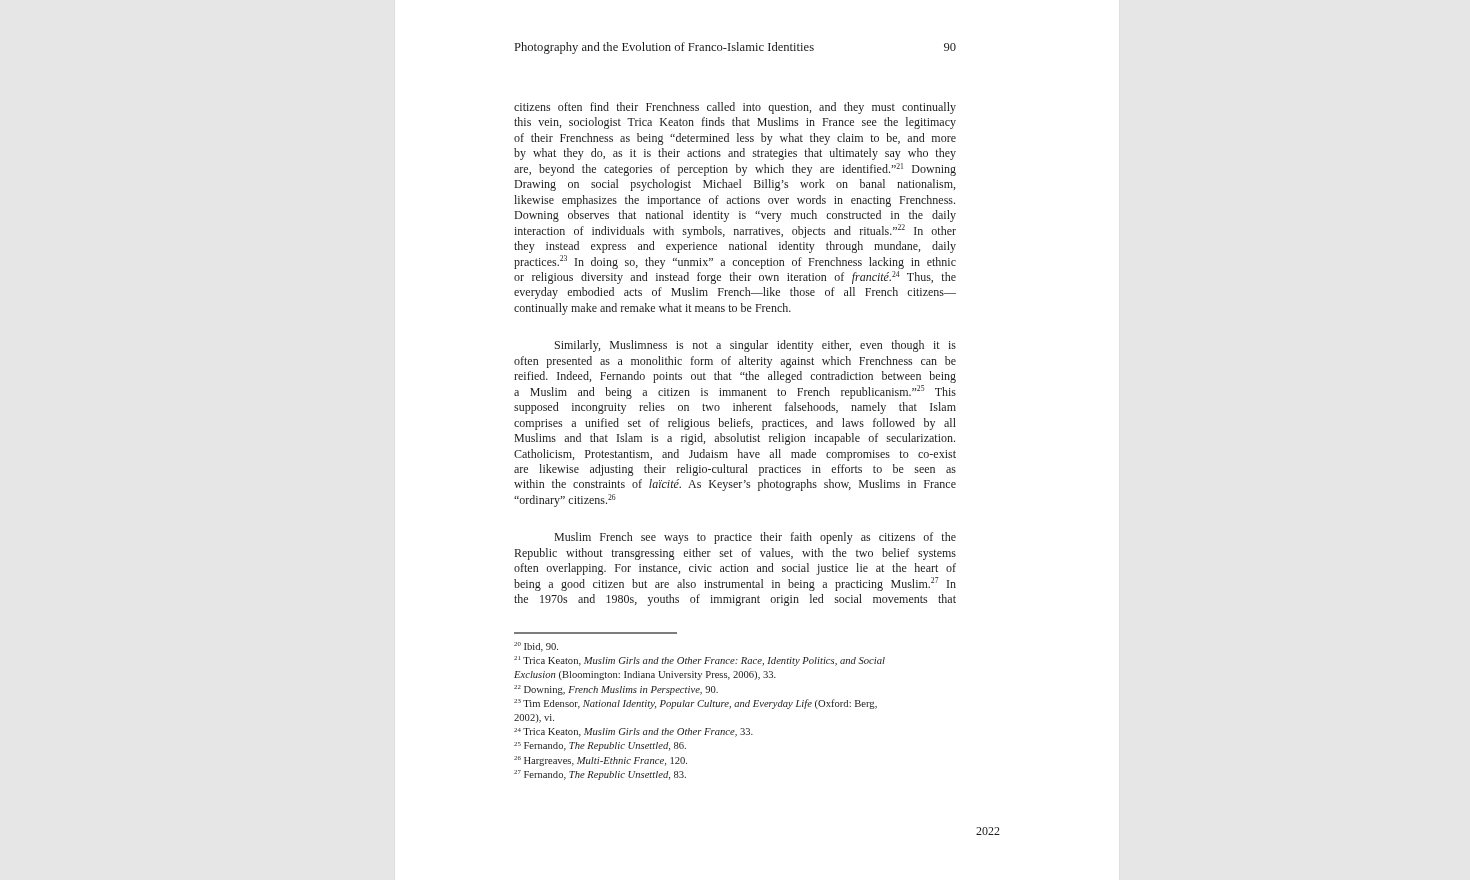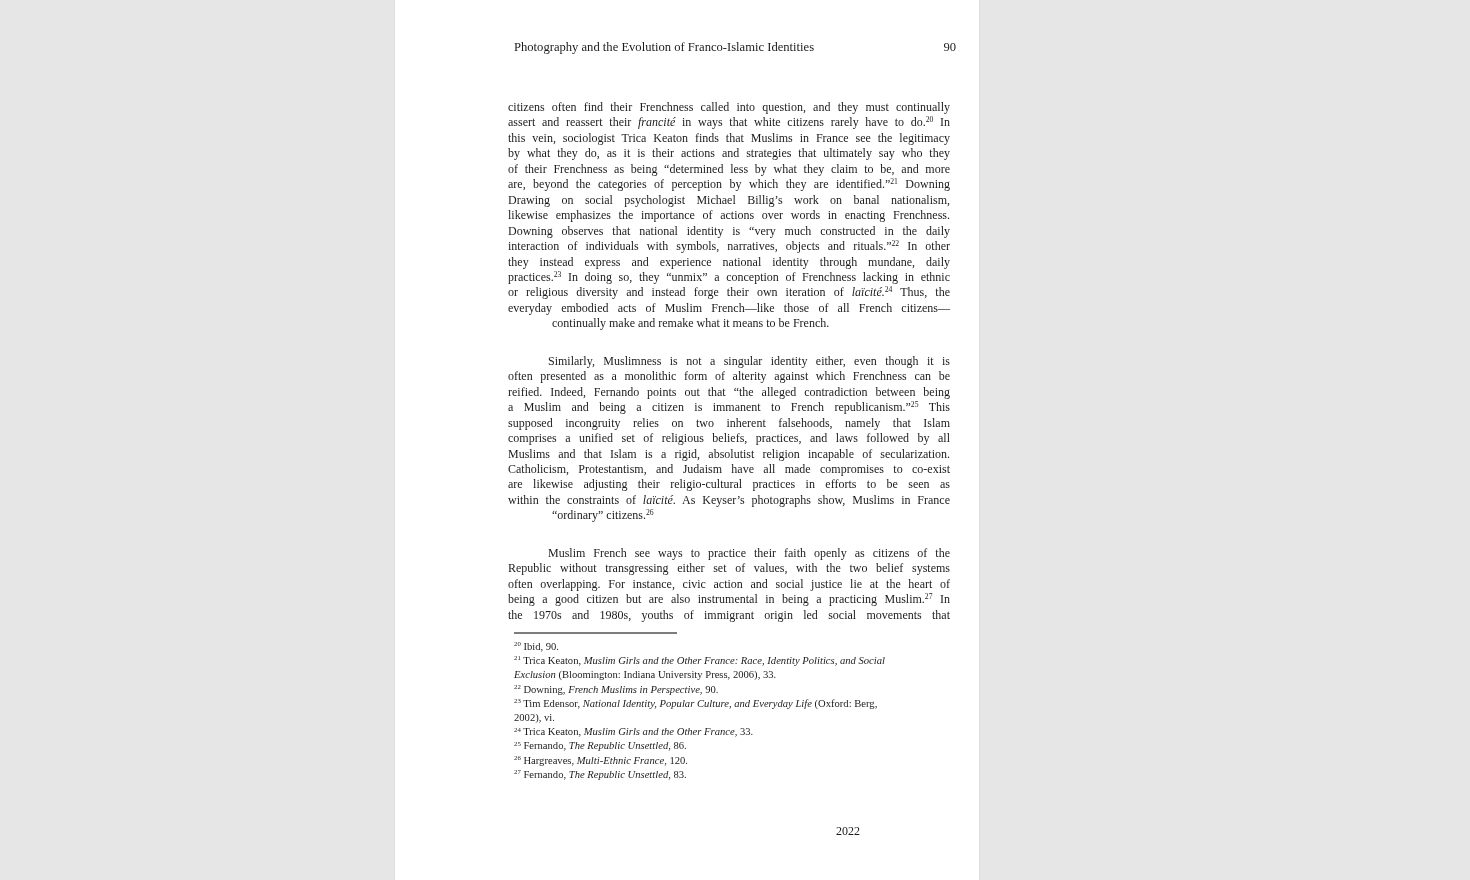--- a/index.html
+++ b/index.html
@@ -13,52 +13,51 @@
   }
   .stage {
     position: relative;
     width: 1470px;
     height: 880px;
   }
   .page {
     position: absolute;
     left: 395px;
     top: 0;
-    width: 584px;
+    width: 724px;
     height: 880px;
     background: #ffffff;
     color: #1b1b1b;
     box-shadow: 0 0 0 1px rgba(0,0,0,0.03);
   }
   .running-head {
     position: absolute;
     top: 40px;
     left: 119px;
     width: 442px;
     display: flex;
     justify-content: space-between;
     align-items: baseline;
     font-size: 12.6px;
     line-height: 15px;
   }
   .body-text {
     position: absolute;
     top: 100px;
-    left: 113px;
+    left: 119px;
     width: 442px;
     font-size: 12px;
     line-height: 15.45px;
   }
   .line {
     text-align: justify;
     text-align-last: justify;
   }
   .line.end {
     text-align-last: left;
-    margin-left: 44px;
   }
   .line.indent {
     text-indent: 40px;
     margin-top: 22px;
   }
   em { font-style: italic; }
   sup {
     font-size: 64%;
     line-height: 0;
     vertical-align: baseline;
@@ -97,32 +96,31 @@
   <div class="page">
 
     <div class="running-head">
       <span>Photography and the Evolution of Franco-Islamic Identities</span>
       <span>90</span>
     </div>
 
     <div class="body-text">
         <div class="para">
           <div class="line">citizens often find their Frenchness called into question, and they must continually</div>
-          <div class="line">assert and reassert their <em>francité</em> in ways that white citizens rarely have to do.<sup>20</sup> In</div>
           <div class="line">this vein, sociologist Trica Keaton finds that Muslims in France see the legitimacy</div>
+          <div class="line">of their Frenchness as being “determined less by what they claim to be, and more</div>
           <div class="line">by what they do, as it is their actions and strategies that ultimately say who they</div>
-          <div class="line">of their Frenchness as being “determined less by what they claim to be, and more</div>
           <div class="line">are, beyond the categories of perception by which they are identified.”<sup>21</sup> Downing</div>
           <div class="line">Drawing on social psychologist Michael Billig’s work on banal nationalism,</div>
           <div class="line">likewise emphasizes the importance of actions over words in enacting Frenchness.</div>
           <div class="line">Downing observes that national identity is “very much constructed in the daily</div>
           <div class="line">interaction of individuals with symbols, narratives, objects and rituals.”<sup>22</sup> In other</div>
           <div class="line">they instead express and experience national identity through mundane, daily</div>
           <div class="line">practices.<sup>23</sup> In doing so, they “unmix” a conception of Frenchness lacking in ethnic</div>
-          <div class="line">or religious diversity and instead forge their own iteration of <em>laïcité.</em><sup>24</sup> Thus, the</div>
+          <div class="line">or religious diversity and instead forge their own iteration of <em>francité.</em><sup>24</sup> Thus, the</div>
           <div class="line">everyday embodied acts of Muslim French—like those of all French citizens—</div>
           <div class="line end">continually make and remake what it means to be French.</div>
         </div>
         <div class="para">
           <div class="line indent">Similarly, Muslimness is not a singular identity either, even though it is</div>
           <div class="line">often presented as a monolithic form of alterity against which Frenchness can be</div>
           <div class="line">reified. Indeed, Fernando points out that “the alleged contradiction between being</div>
           <div class="line">a Muslim and being a citizen is immanent to French republicanism.”<sup>25</sup> This</div>
           <div class="line">supposed incongruity relies on two inherent falsehoods, namely that Islam</div>
           <div class="line">comprises a unified set of religious beliefs, practices, and laws followed by all</div>

